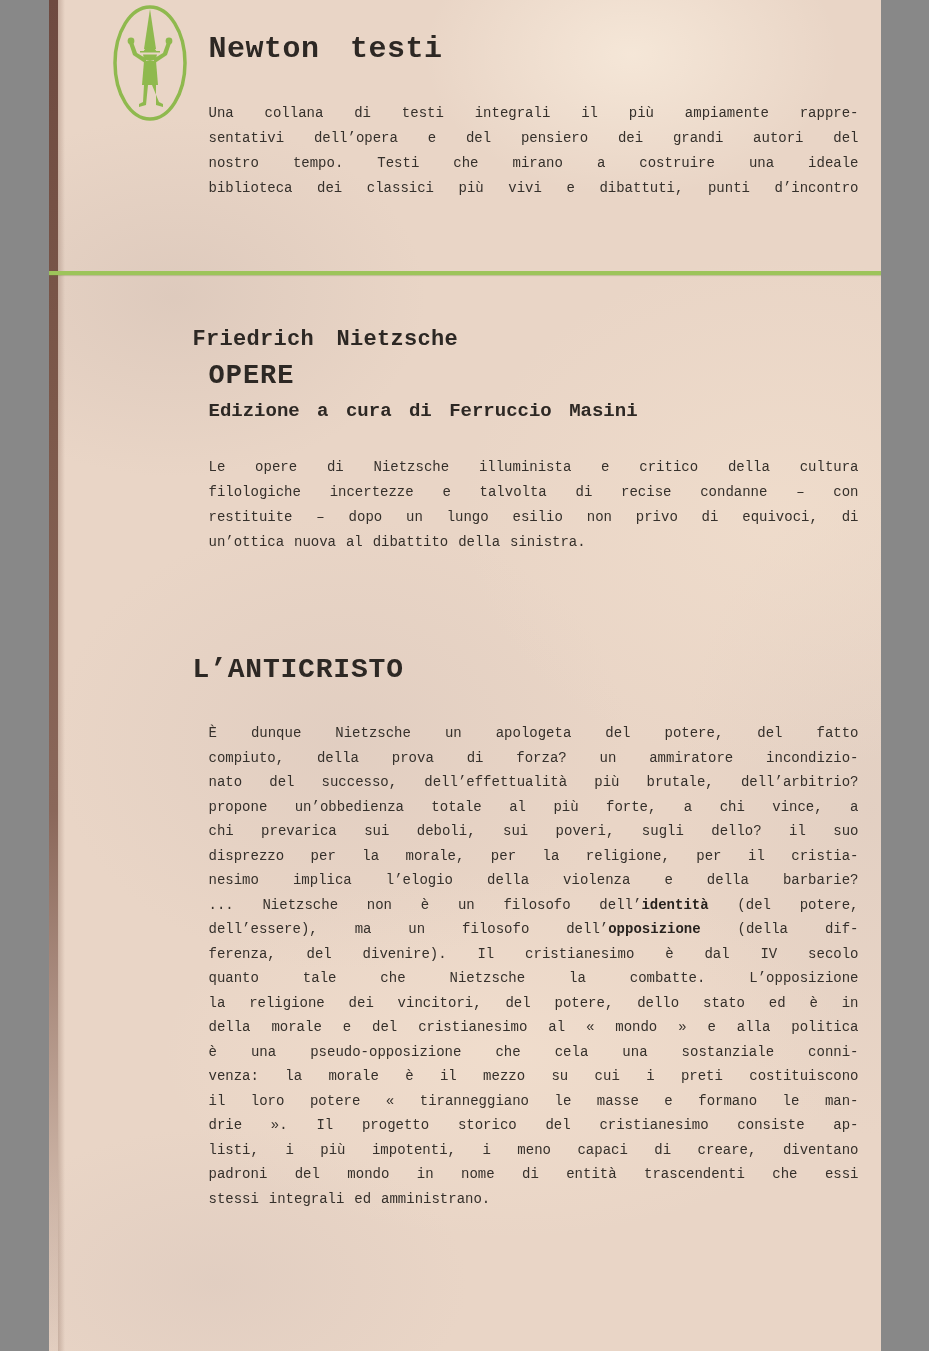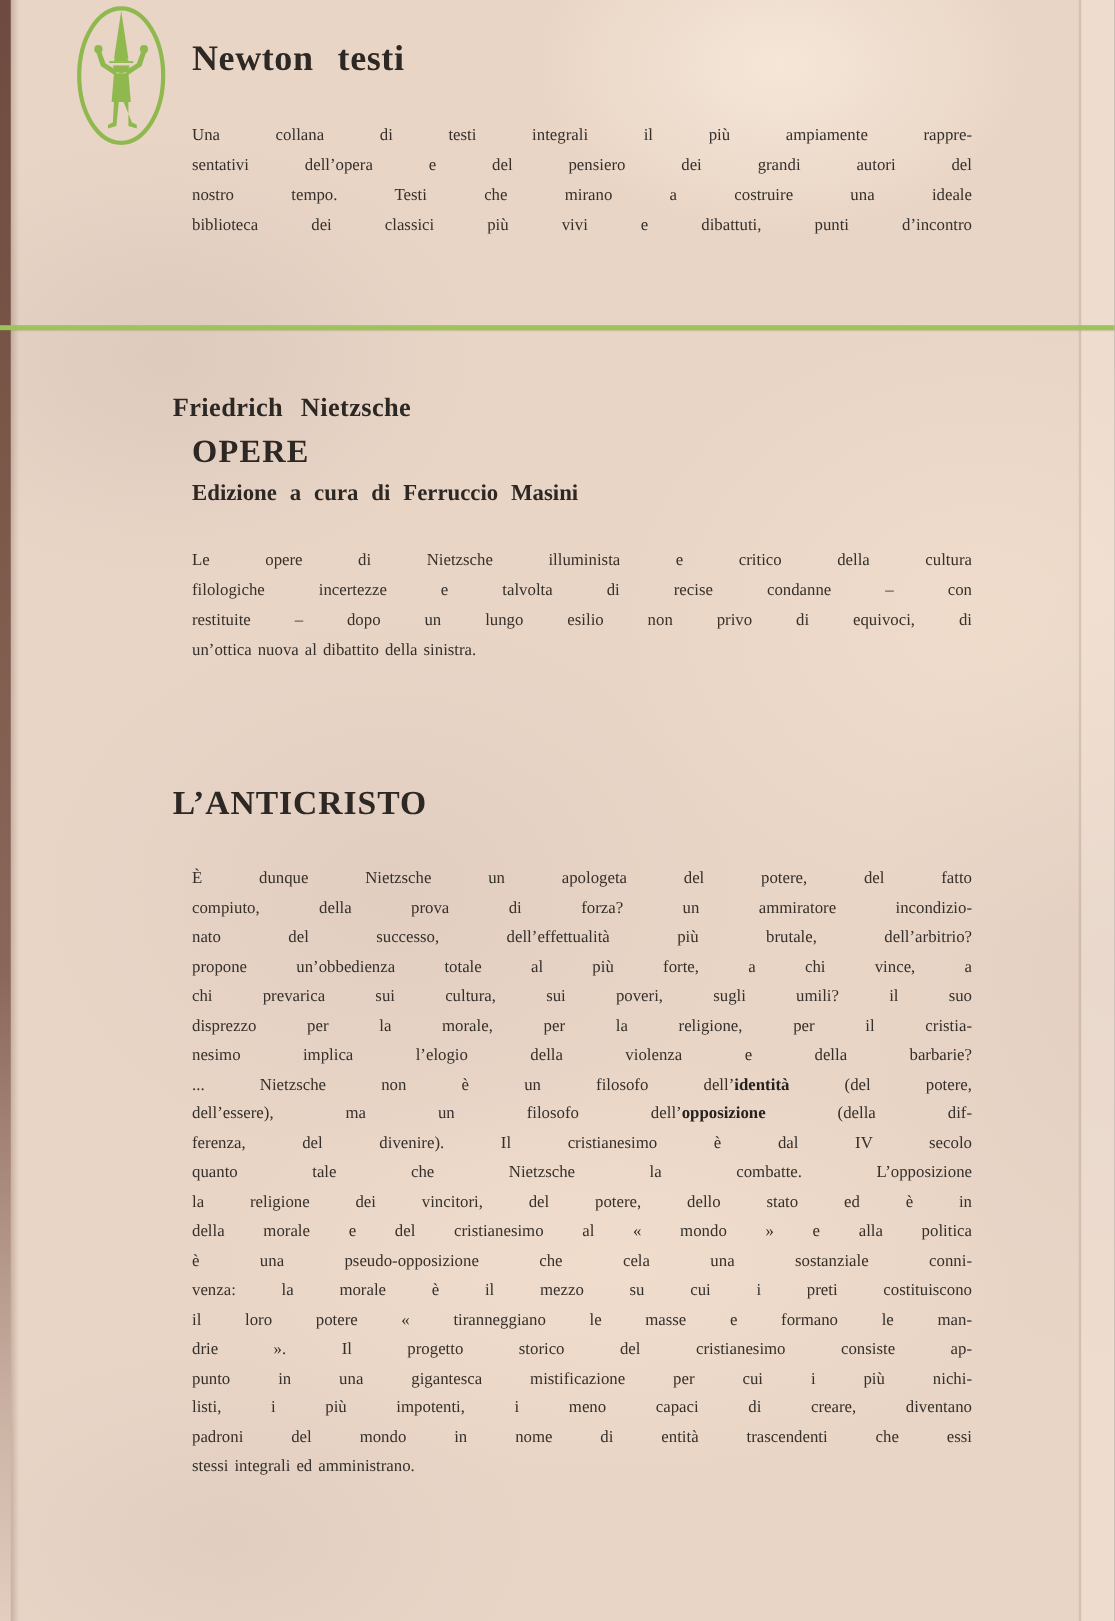--- a/index.html
+++ b/index.html
@@ -1,21 +1,21 @@
 <!DOCTYPE html>
 <html><head>
 <meta charset="utf-8">
 <style>
   html,body{margin:0;padding:0;background:#888;}
   .page{
     position:relative;
-    width:929px;height:1351px;
+    width:832px;height:1351px;
     margin:0 auto;
     overflow:hidden;
-    font-family:Liberation Serif, serif;
+    font-family:Liberation Mono, monospace;
     color:#332c27;
     background-color:#e9d5c6;
     background-image:
       radial-gradient(ellipse 320px 220px at 70% 4%,  rgba(255,245,230,0.55), rgba(255,245,230,0) 65%),
       radial-gradient(ellipse 420px 300px at 15% 22%, rgba(201,182,172,0.35), rgba(201,182,172,0) 60%),
       radial-gradient(ellipse 520px 420px at 88% 38%, rgba(244,226,208,0.50), rgba(244,226,208,0) 62%),
       radial-gradient(ellipse 480px 380px at 35% 55%, rgba(206,188,180,0.28), rgba(206,188,180,0) 60%),
       radial-gradient(ellipse 560px 300px at 55% 78%, rgba(248,230,212,0.45), rgba(248,230,212,0) 62%),
       radial-gradient(ellipse 420px 260px at 20% 95%, rgba(208,190,182,0.30), rgba(208,190,182,0) 60%),
       radial-gradient(ellipse 300px 500px at 99% 60%, rgba(215,198,188,0.35), rgba(215,198,188,0) 65%);
@@ -128,32 +128,31 @@
     <div class="jline lastline">un’ottica nuova al dibattito della sinistra.</div>
   </div>
 
   <div class="book-title">L’ANTICRISTO</div>
 
   <div class="bodypara bigpara" style="top:721px;">
     <div class="jline">È dunque Nietzsche un apologeta del potere, del fatto</div>
     <div class="jline">compiuto, della prova di forza? un ammiratore incondizio-</div>
     <div class="jline">nato del successo, dell’effettualità più brutale, dell’arbitrio?</div>
     <div class="jline">propone un’obbedienza totale al più forte, a chi vince, a</div>
-    <div class="jline">chi prevarica sui cultura, sui poveri, sugli umili? il suo</div>
+    <div class="jline">chi prevarica sui deboli, sui poveri, sugli dello? il suo</div>
     <div class="jline">disprezzo per la morale, per la religione, per il cristia-</div>
     <div class="jline">nesimo implica l’elogio della violenza e della barbarie?</div>
     <div class="jline"><span>... Nietzsche non è un filosofo dell’</span><b>identità</b><span> (del potere,</span></div>
     <div class="jline"><span>dell’essere), ma un filosofo dell’</span><b>opposizione</b><span> (della dif-</span></div>
     <div class="jline">ferenza, del divenire). Il cristianesimo è dal IV secolo</div>
     <div class="jline">quanto tale che Nietzsche la combatte. L’opposizione</div>
     <div class="jline">la religione dei vincitori, del potere, dello stato ed è in</div>
     <div class="jline">della morale e del cristianesimo al « mondo » e alla politica</div>
     <div class="jline">è una pseudo-opposizione che cela una sostanziale conni-</div>
     <div class="jline">venza: la morale è il mezzo su cui i preti costituiscono</div>
     <div class="jline">il loro potere « tiranneggiano le masse e formano le man-</div>
     <div class="jline">drie ». Il progetto storico del cristianesimo consiste ap-</div>
-    <div class="jline">punto in una gigantesca mistificazione per cui i più nichi-</div>
     <div class="jline">listi, i più impotenti, i meno capaci di creare, diventano</div>
     <div class="jline">padroni del mondo in nome di entità trascendenti che essi</div>
     <div class="jline lastline">stessi integrali ed amministrano.</div>
   </div>
 
 </div>
 
 </body></html>

